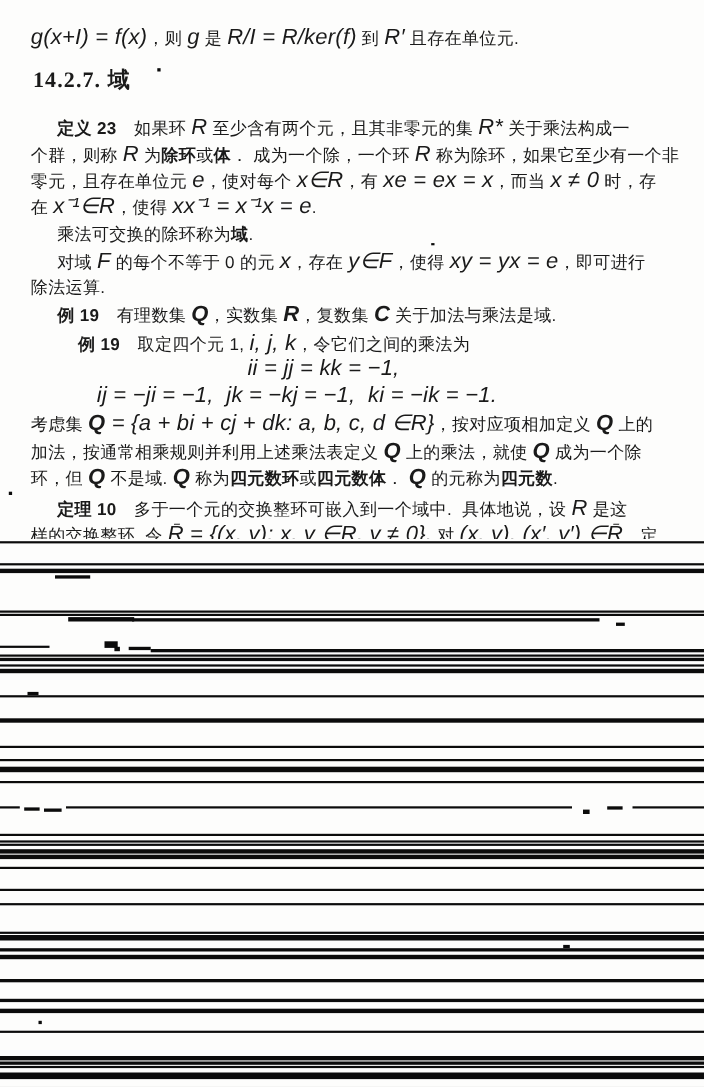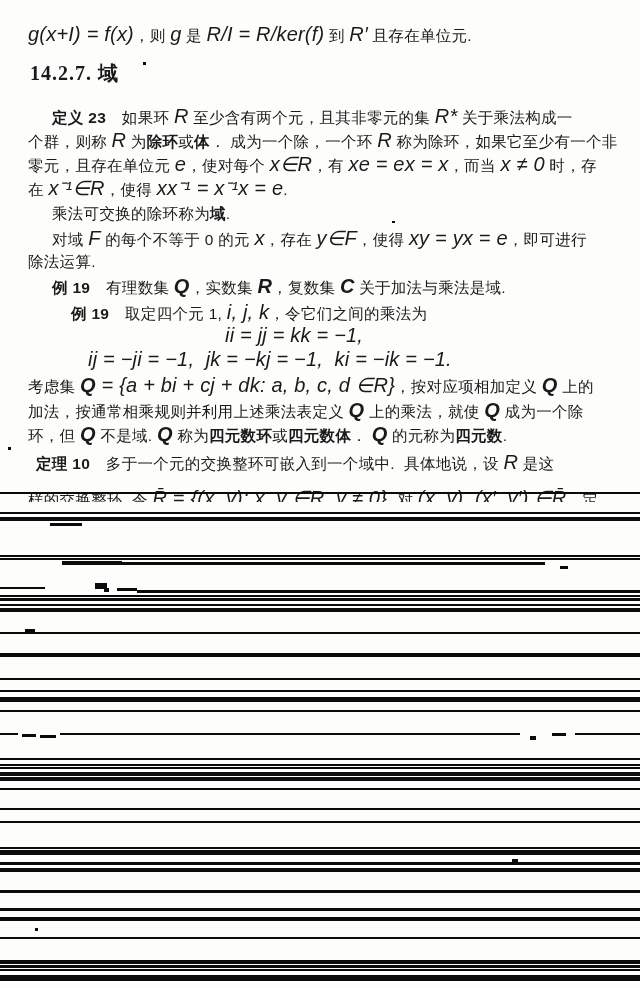--- a/index.html
+++ b/index.html
@@ -25,21 +25,21 @@
     font-style:italic;
     font-size:20px;
     letter-spacing:0.2px;
   }
   .line.heading{
     font-size:20px;
     font-weight:bold;
     letter-spacing:1px;
     font-family:"Liberation Serif","DejaVu Serif",serif;
   }
-  .line.clipped{overflow:hidden;margin-top:12px;}
+  .line.clipped{overflow:hidden;}
   .bar{
     position:absolute;
     background:#0b0b0b;
   }
 </style>
 </head>
 <body>
 
 <div id="page">
   <div id="text-layer">
@@ -52,21 +52,21 @@
       <div class="line" style="left: 52px; top: 204px;"><span>乘法可交换的除环称为</span><span class="b">域</span><span>.</span></div>
       <div class="line" style="left: 52px; top: 228px;"><span>对域 </span><span class="m">F</span><span> 的每个不等于 0 的元 </span><span class="m">x</span><span>，存在 </span><span class="m">y∈F</span><span>，使得 </span><span class="m">xy = yx = e</span><span>，即可进行</span></div>
       <div class="line" style="left: 28px; top: 252px;"><span>除法运算.</span></div>
       <div class="line" style="left: 52px; top: 276px;"><span class="b">例 19</span><span>　有理数集 </span><span class="b m">Q</span><span>，实数集 </span><span class="b m">R</span><span>，复数集 </span><span class="b m">C</span><span> 关于加法与乘法是域.</span></div>
       <div class="line" style="left: 36px; top: 302px; margin-left: 35px;"><span class="b">例 19</span><span>　取定四个元 1, </span><span class="m">i, j, k</span><span>，令它们之间的乘法为</span></div>
       <div class="line" style="left: 213px; top: 325px; margin-left: 12px;"><span class="m">ii = jj = kk = −1,</span></div>
       <div class="line" style="left: 88px; top: 349px;"><span class="m">ij = −ji = −1,  jk = −kj = −1,  ki = −ik = −1.</span></div>
       <div class="line" style="left: 28px; top: 375px;"><span>考虑集 </span><span class="b m">Q</span><span class="m"> = {a + bi + cj + dk: a, b, c, d ∈R}</span><span>，按对应项相加定义 </span><span class="b m">Q</span><span> 上的</span></div>
       <div class="line" style="left: 28px; top: 400px; text-align: right;"><span>加法，按通常相乘规则并利用上述乘法表定义 </span><span class="b m">Q</span><span> 上的乘法，就使 </span><span class="b m">Q</span><span> 成为一个除</span></div>
       <div class="line" style="left: 28px; top: 424px;"><span>环，但 </span><span class="b m">Q</span><span> 不是域. </span><span class="b m">Q</span><span> 称为</span><span class="b">四元数环</span><span>或</span><span class="b">四元数体</span><span>． </span><span class="b m">Q</span><span> 的元称为</span><span class="b">四元数</span><span>.</span></div>
-      <div class="line" style="left: 36px; top: 452px;"><span class="b">定理 10</span><span>　多于一个元的交换整环可嵌入到一个域中.  具体地说，设 </span><span class="m">R</span><span> 是这</span></div>
+      <div class="line" style="left: 52px; top: 452px;"><span class="b">定理 10</span><span>　多于一个元的交换整环可嵌入到一个域中.  具体地说，设 </span><span class="m">R</span><span> 是这</span></div>
       <div class="line clipped" style="left: 28px; top: 476px; height: 14px;"><span>样的交换整环. 令 </span><span class="m">R̄ = {(x, y): x, y ∈R, y ≠ 0}.</span><span> 对 </span><span class="m">(x, y), (x′, y′) ∈R̄</span><span>，定</span></div>
     </div>
   <div id="artifact-layer">
       <div class="bar" style="left: 143px; top: 62px; width: 3px; height: 3px;"></div>
       <div class="bar" style="left: 392px; top: 221px; width: 3px; height: 2px;"></div>
       <div class="bar" style="left: 8px; top: 447px; width: 3px; height: 3px;"></div>
       <div class="bar" style="left: 0px; top: 492px; width: 640px; height: 2px;"></div>
       <div class="bar" style="left: 0px; top: 512px; width: 640px; height: 2px;"></div>
       <div class="bar" style="left: 0px; top: 517px; width: 640px; height: 4px;"></div>
       <div class="bar" style="left: 50px; top: 523px; width: 32px; height: 3px;"></div>

